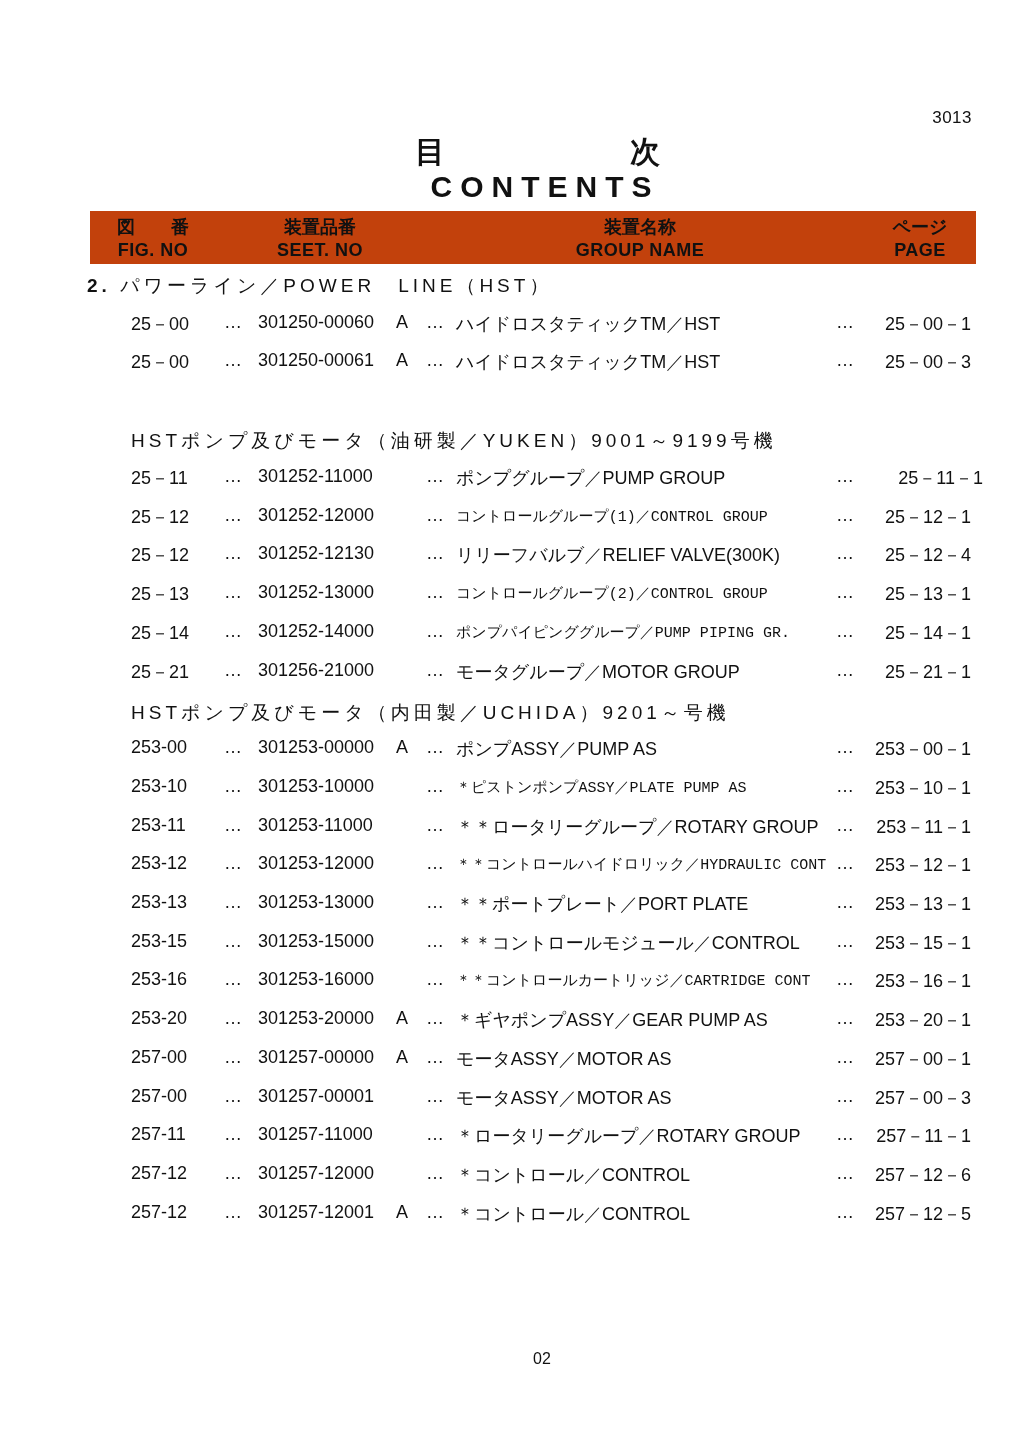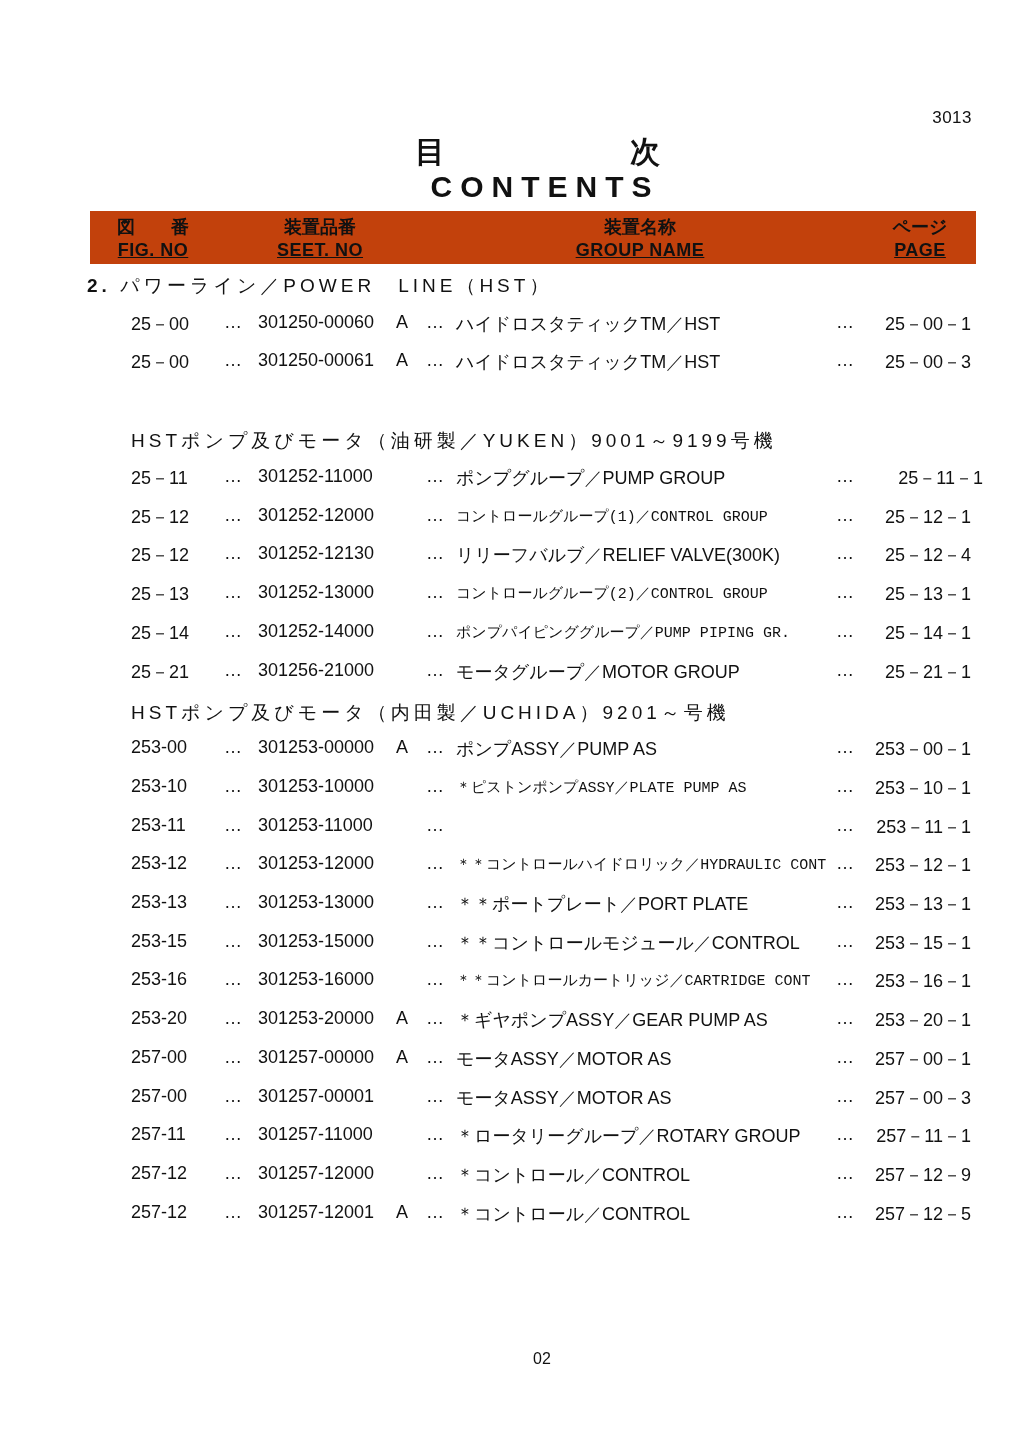--- a/index.html
+++ b/index.html
@@ -6,21 +6,21 @@
   body { width:1024px; height:1449px; position:relative; overflow:hidden;
          font-family:"Liberation Sans", "DejaVu Sans", sans-serif; color:#111; }
   .doc-id { position:absolute; top:108px; right:52px; font-size:17px; letter-spacing:0.5px; }
   .title-jp { position:absolute; top:132px; left:0; width:1024px; height:40px; }
   .title-jp span { position:absolute; font-size:30px; font-weight:bold; }
   .title-en { position:absolute; top:170px; left:0; width:1090px; text-align:center;
               font-size:30px; font-weight:bold; letter-spacing:8px; }
   .header-band { position:absolute; top:211px; left:90px; width:886px; height:53px; background:#c2410c; }
   .hcell { position:absolute; font-weight:bold; text-align:center; }
   .hjp { font-size:18px; top:4px; }
-  .hen { font-size:18px; top:29px; letter-spacing:0.5px;text-decoration:underline; }
+  .hen { font-size:18px; top:29px; letter-spacing:0.5px; }
   .section-title { position:absolute; font-size:19px; letter-spacing:4px; white-space:nowrap; }
   .section-title .num { font-weight:bold; }
   .row { position:absolute; left:0; width:1024px; height:30px; font-size:18px; white-space:nowrap; }
   .row span { position:absolute; top:0; }
   .c-fig { left:131px; }
   .c-d1 { left:224px; letter-spacing:1px; }
   .c-seet { left:258px; }
   .c-rev { left:396px; }
   .c-d2 { left:426px; letter-spacing:1px; }
   .c-name { left:456px; }
@@ -164,20 +164,21 @@
       <span class="c-name small">＊ピストンポンプASSY／PLATE  PUMP  AS</span>
       <span class="c-d3">…</span>
       <span class="c-page">253－10－1</span>
     </div>
     <div class="row" style="top: 815px;">
       <span class="c-fig">253-11</span>
       <span class="c-d1">…</span>
       <span class="c-seet">301253-11000</span>
       <span class="c-rev"></span>
       <span class="c-d2">…</span>
+      <span class="c-name">＊＊ロータリーグループ／ROTARY  GROUP</span>
       <span class="c-d3">…</span>
       <span class="c-page">253－11－1</span>
     </div>
     <div class="row" style="top: 853px;">
       <span class="c-fig">253-12</span>
       <span class="c-d1">…</span>
       <span class="c-seet">301253-12000</span>
       <span class="c-rev"></span>
       <span class="c-d2">…</span>
       <span class="c-name small">＊＊コントロールハイドロリック／HYDRAULIC  CONT</span>
@@ -255,21 +256,21 @@
       <span class="c-page">257－11－1</span>
     </div>
     <div class="row" style="top: 1163px;">
       <span class="c-fig">257-12</span>
       <span class="c-d1">…</span>
       <span class="c-seet">301257-12000</span>
       <span class="c-rev"></span>
       <span class="c-d2">…</span>
       <span class="c-name">＊コントロール／CONTROL</span>
       <span class="c-d3">…</span>
-      <span class="c-page">257－12－9</span>
+      <span class="c-page">257－12－6</span>
     </div>
     <div class="row" style="top: 1202px;">
       <span class="c-fig">257-12</span>
       <span class="c-d1">…</span>
       <span class="c-seet">301257-12001</span>
       <span class="c-rev">A</span>
       <span class="c-d2">…</span>
       <span class="c-name">＊コントロール／CONTROL</span>
       <span class="c-d3">…</span>
       <span class="c-page">257－12－5</span>

